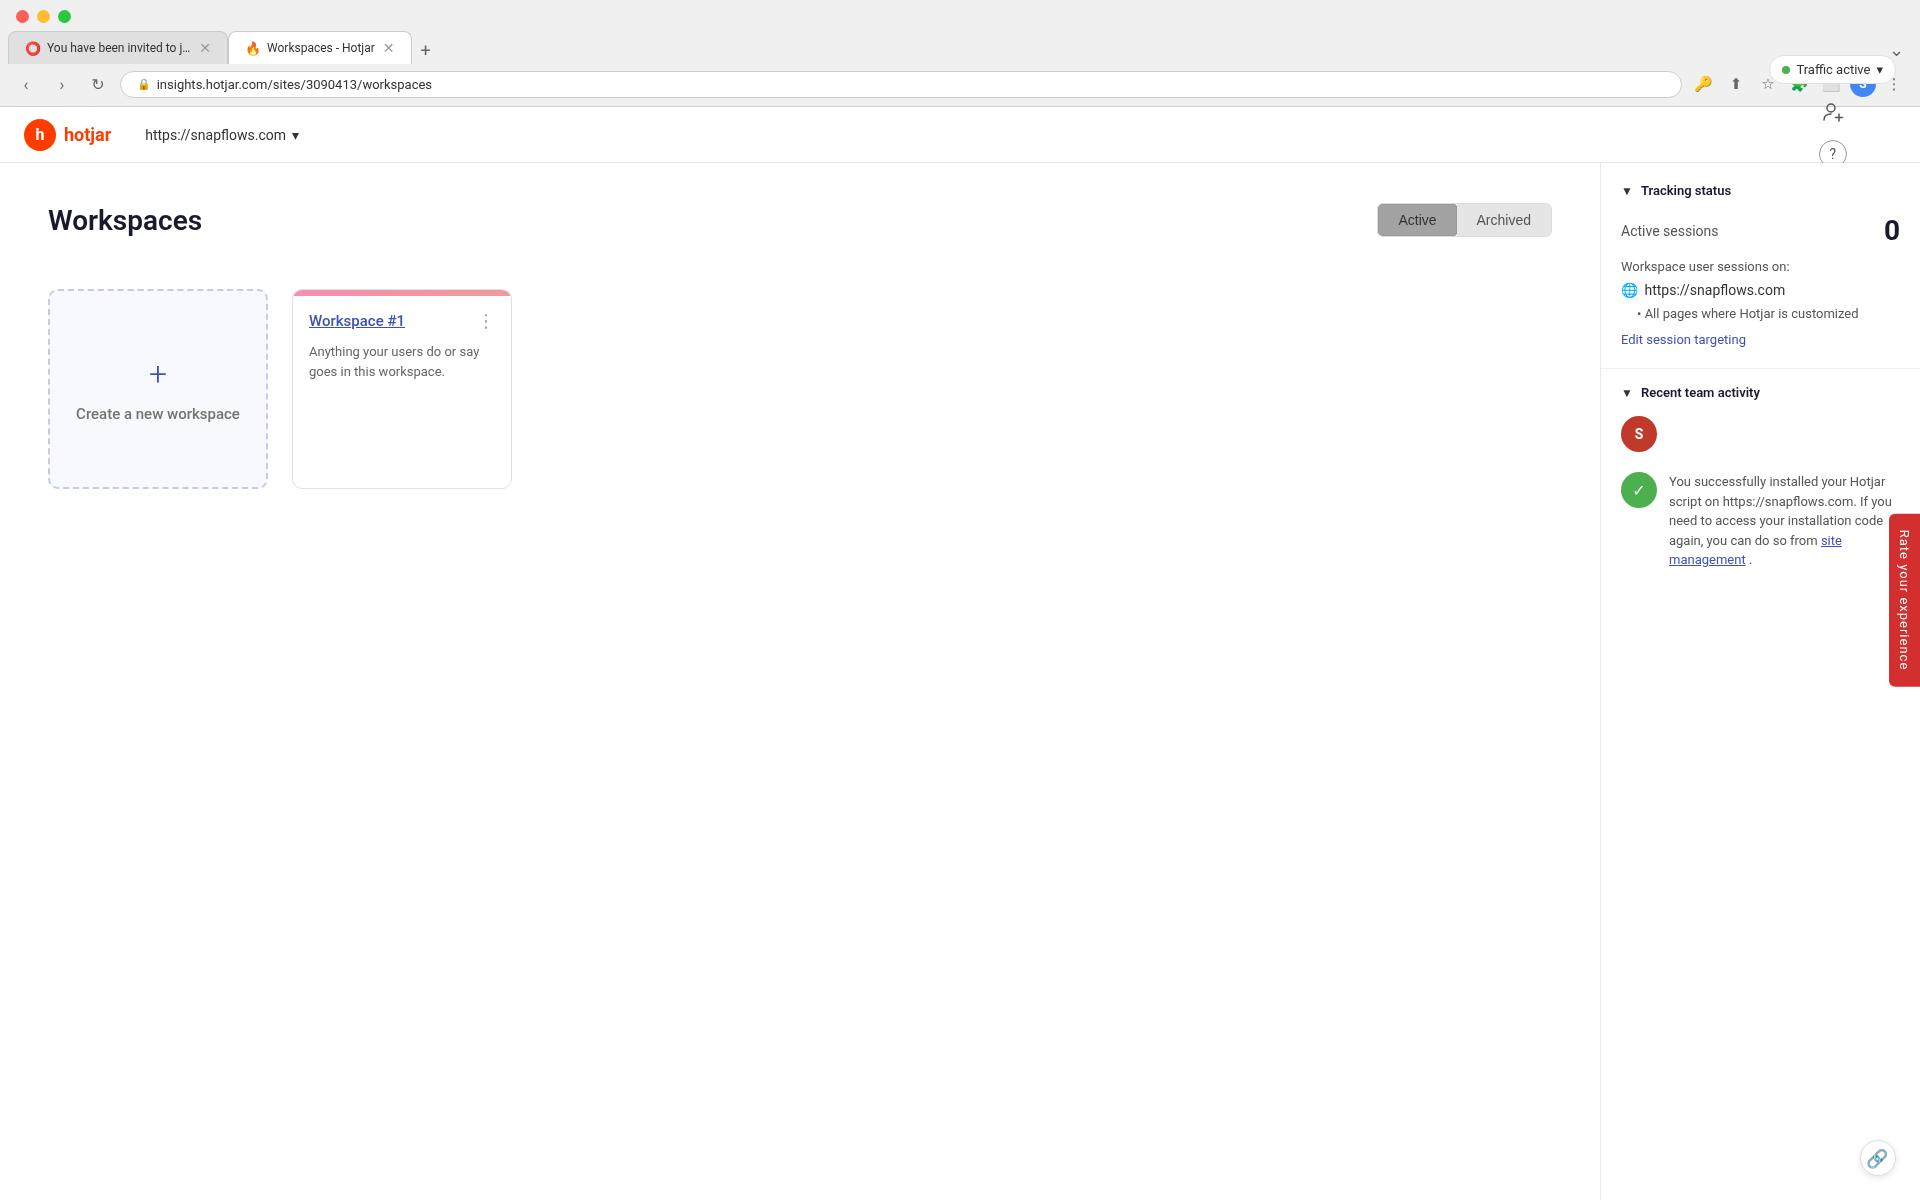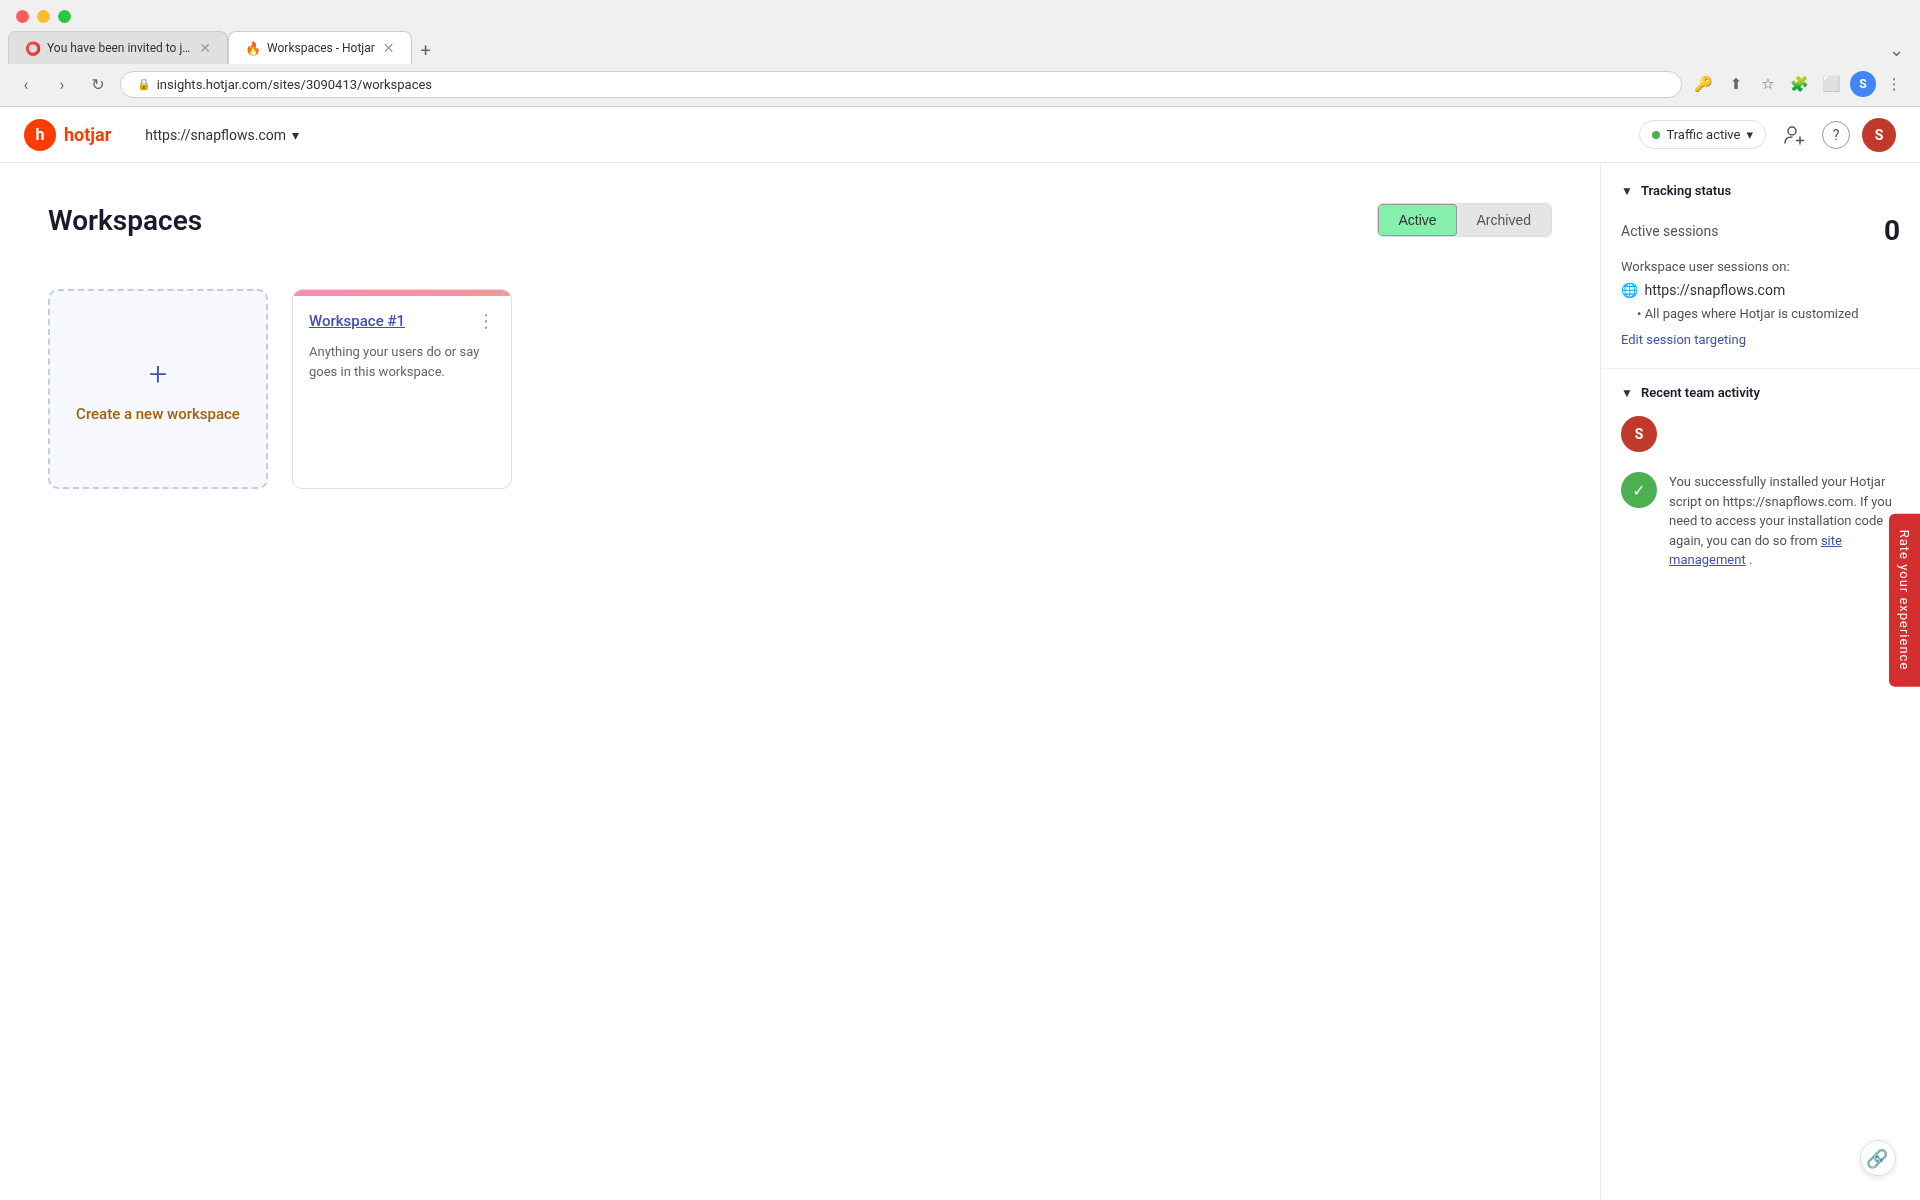--- a/index.html
+++ b/index.html
@@ -30,43 +30,43 @@
     .user-avatar-browser { width: 26px; height: 26px; border-radius: 50%; background: #4285f4; display: flex; align-items: center; justify-content: center; color: white; font-size: 12px; font-weight: bold; }
 
     
     .app-container { display: flex; flex-direction: column; height: calc(1200px - 88px); }
 
     
     .top-nav { display: flex; align-items: center; padding: 0 24px; height: 56px; border-bottom: 1px solid #e8e8e8; background: #fff; }
     .hotjar-logo { display: flex; align-items: center; gap: 8px; margin-right: 24px; }
     .site-selector { display: flex; align-items: center; gap: 6px; padding: 6px 10px; border-radius: 6px; cursor: pointer; color: #333; font-size: 14px; }
     .nav-spacer { flex: 1; }
-    .nav-actions { display: flex; align-items: center; gap: 12px; }
+    .nav-actions { display: flex; align-items: center; gap: 12px; flex-direction: column; }
     .traffic-active-btn { display: flex; align-items: center; gap: 6px; padding: 6px 12px; border-radius: 20px; font-size: 13px; color: #333; cursor: pointer; border: 1px solid #e0e0e0; background: #fff; }
     .traffic-dot { width: 8px; height: 8px; border-radius: 50%; background: #aaa; }
     .traffic-dot.active { background: #4caf50; }
     .nav-icon-btn { width: 32px; height: 32px; display: flex; align-items: center; justify-content: center; color: #555; cursor: pointer; border-radius: 50%; font-size: 16px; }
     .user-avatar-app { width: 34px; height: 34px; border-radius: 50%; background: #c0392b; display: flex; align-items: center; justify-content: center; color: white; font-size: 14px; font-weight: bold; cursor: pointer; }
 
     
     .main-content { display: flex; flex: 1; overflow: hidden; }
 
     
     .workspaces-area { flex: 1; padding: 40px 48px; overflow-y: auto; }
     .workspaces-header { display: flex; align-items: center; justify-content: space-between; margin-bottom: 52px; }
     .workspaces-title { font-size: 28px; font-weight: 600; color: #1a1a2e; }
     .filter-buttons { display: flex; gap: 0; border: 1px solid #ddd; border-radius: 6px; overflow: hidden; }
     .filter-btn { padding: 8px 20px; font-size: 14px; cursor: pointer; background: #e5e5e5; color: #555; border: none; }
-    .filter-btn.active { background: #86efac; color: #333; font-weight: 500; box-shadow: inset 0 0 0 1px #999; border-radius: 4px; }
+    .filter-btn.active { background: #a3a3a3; color: #333; font-weight: 500; box-shadow: inset 0 0 0 1px #999; border-radius: 4px; }
 
     
     .workspaces-grid { display: flex; gap: 24px; flex-wrap: wrap; align-items: flex-start; }
     .create-workspace-card { width: 220px; height: 200px; border: 2px dashed #c5cae9; border-radius: 10px; display: flex; flex-direction: column; align-items: center; justify-content: center; cursor: pointer; background: #f8f8ff; gap: 12px; }
     .create-plus { font-size: 32px; color: #3f51b5; font-weight: 300; }
-    .create-label { color: #a16207; font-size: 15px; text-align: center; font-weight: 500; }
+    .create-label { color: #737373; font-size: 15px; text-align: center; font-weight: 500; }
 
     .workspace-card { width: 220px; min-height: 200px; border: 1px solid #e0e0e0; border-radius: 10px; overflow: hidden; display: flex; flex-direction: column; background: #fff; }
     .workspace-card-top-bar { height: 6px; background: linear-gradient(90deg, #f48fb1, #ef9a9a); }
     .workspace-card-body { padding: 16px; flex: 1; }
     .workspace-card-header { display: flex; align-items: flex-start; justify-content: space-between; margin-bottom: 12px; }
     .workspace-card-title { font-size: 15px; color: #3f51b5; text-decoration: underline; cursor: pointer; font-weight: 500; }
     .workspace-more-btn { color: #999; cursor: pointer; font-size: 18px; line-height: 1; }
     .workspace-card-desc { font-size: 13px; color: #666; line-height: 1.5; }
 
     

